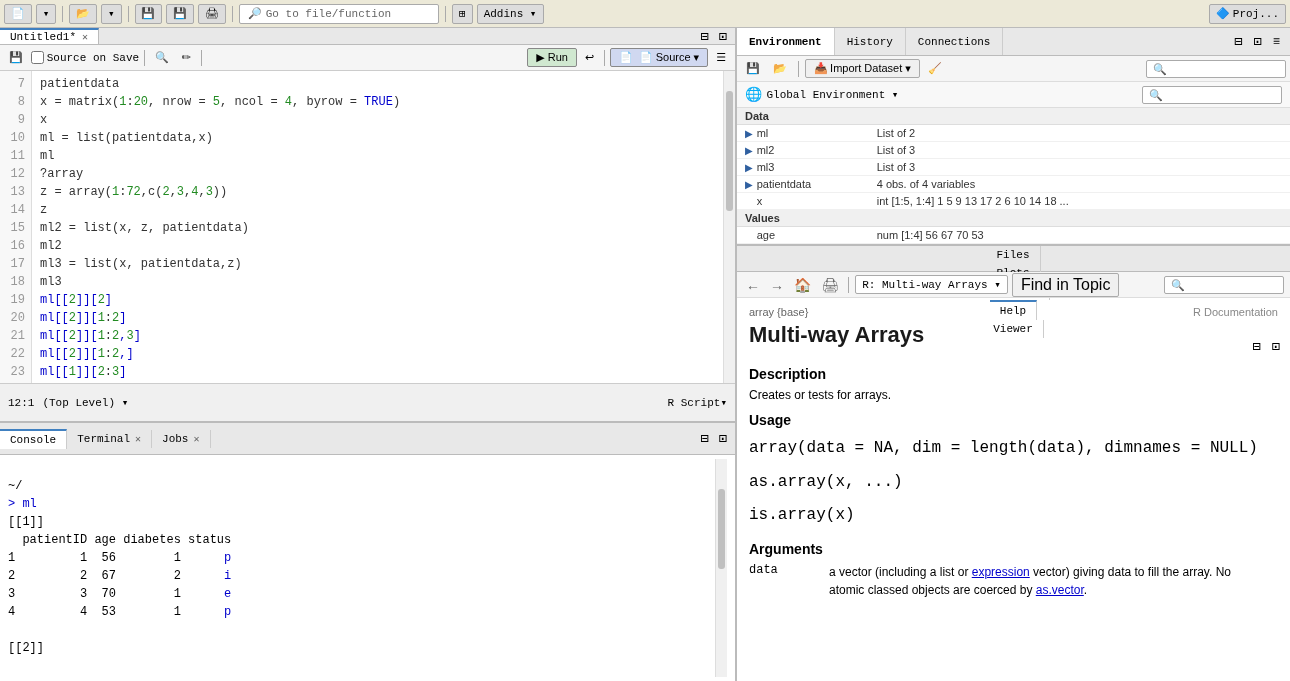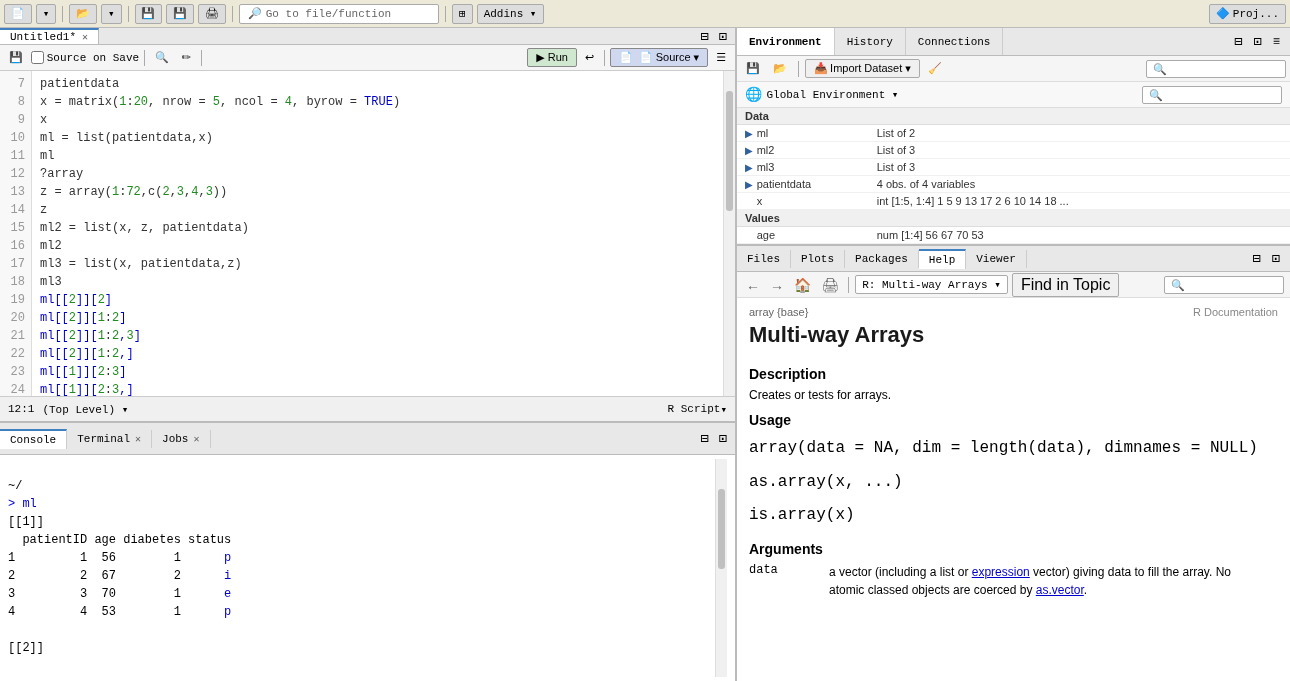--- a/index.html
+++ b/index.html
@@ -68,21 +68,21 @@
       flex: 1; padding: 4px 8px; font-size: 12px; line-height: 1.5;
       overflow: hidden; white-space: pre; font-family: 'Courier New', monospace;
     }
     .editor-scrollbar {
       width: 12px; background: #f0f0f0; border-left: 1px solid #ddd;
     }
 
     
     .status-bar {
       display: flex; align-items: center; background: #f0f0f0; border-top: 1px solid #ccc;
-      padding: 2px 8px; height: 25px; font-size: 11px; justify-content: space-between;
+      padding: 2px 8px; height: 38px; font-size: 11px; justify-content: space-between;
     }
 
     
     .bottom-panel {
       height: 260px; display: flex; flex-direction: column; border-top: 2px solid #bbb;
     }
     .console-tabs {
       display: flex; align-items: center; background: #e8e8e8; border-bottom: 1px solid #bbb; height: 32px;
     }
     .console-tab {
@@ -155,21 +155,21 @@
     }
     .env-arrow { color: #3060a0; margin-right: 4px; font-size: 10px; }
     .env-name { min-width: 120px; color: #333; }
     .env-value { color: #333; }
 
     
     .right-bottom {
       display: flex; flex-direction: column; border-top: 2px solid #bbb; flex: 1;
     }
     .bottom-right-tabs {
-      display: flex; align-items: center; background: #e8e8e8; border-bottom: 1px solid #bbb; height: 26px;
+      display: flex; align-items: center; background: #e8e8e8; border-bottom: 1px solid #bbb; height: 26px; flex-direction: column;
     }
     .bottom-right-tab {
       padding: 3px 10px; font-size: 11px; cursor: pointer; border-right: 1px solid #ccc;
       display: flex; align-items: center;
     }
     .bottom-right-tab.active { background: white; border-top: 2px solid #4080c0; }
     .bottom-right-tab-controls { margin-left: auto; display: flex; align-items: center; padding-right: 6px; gap: 3px; }
 
     
     .help-toolbar {

